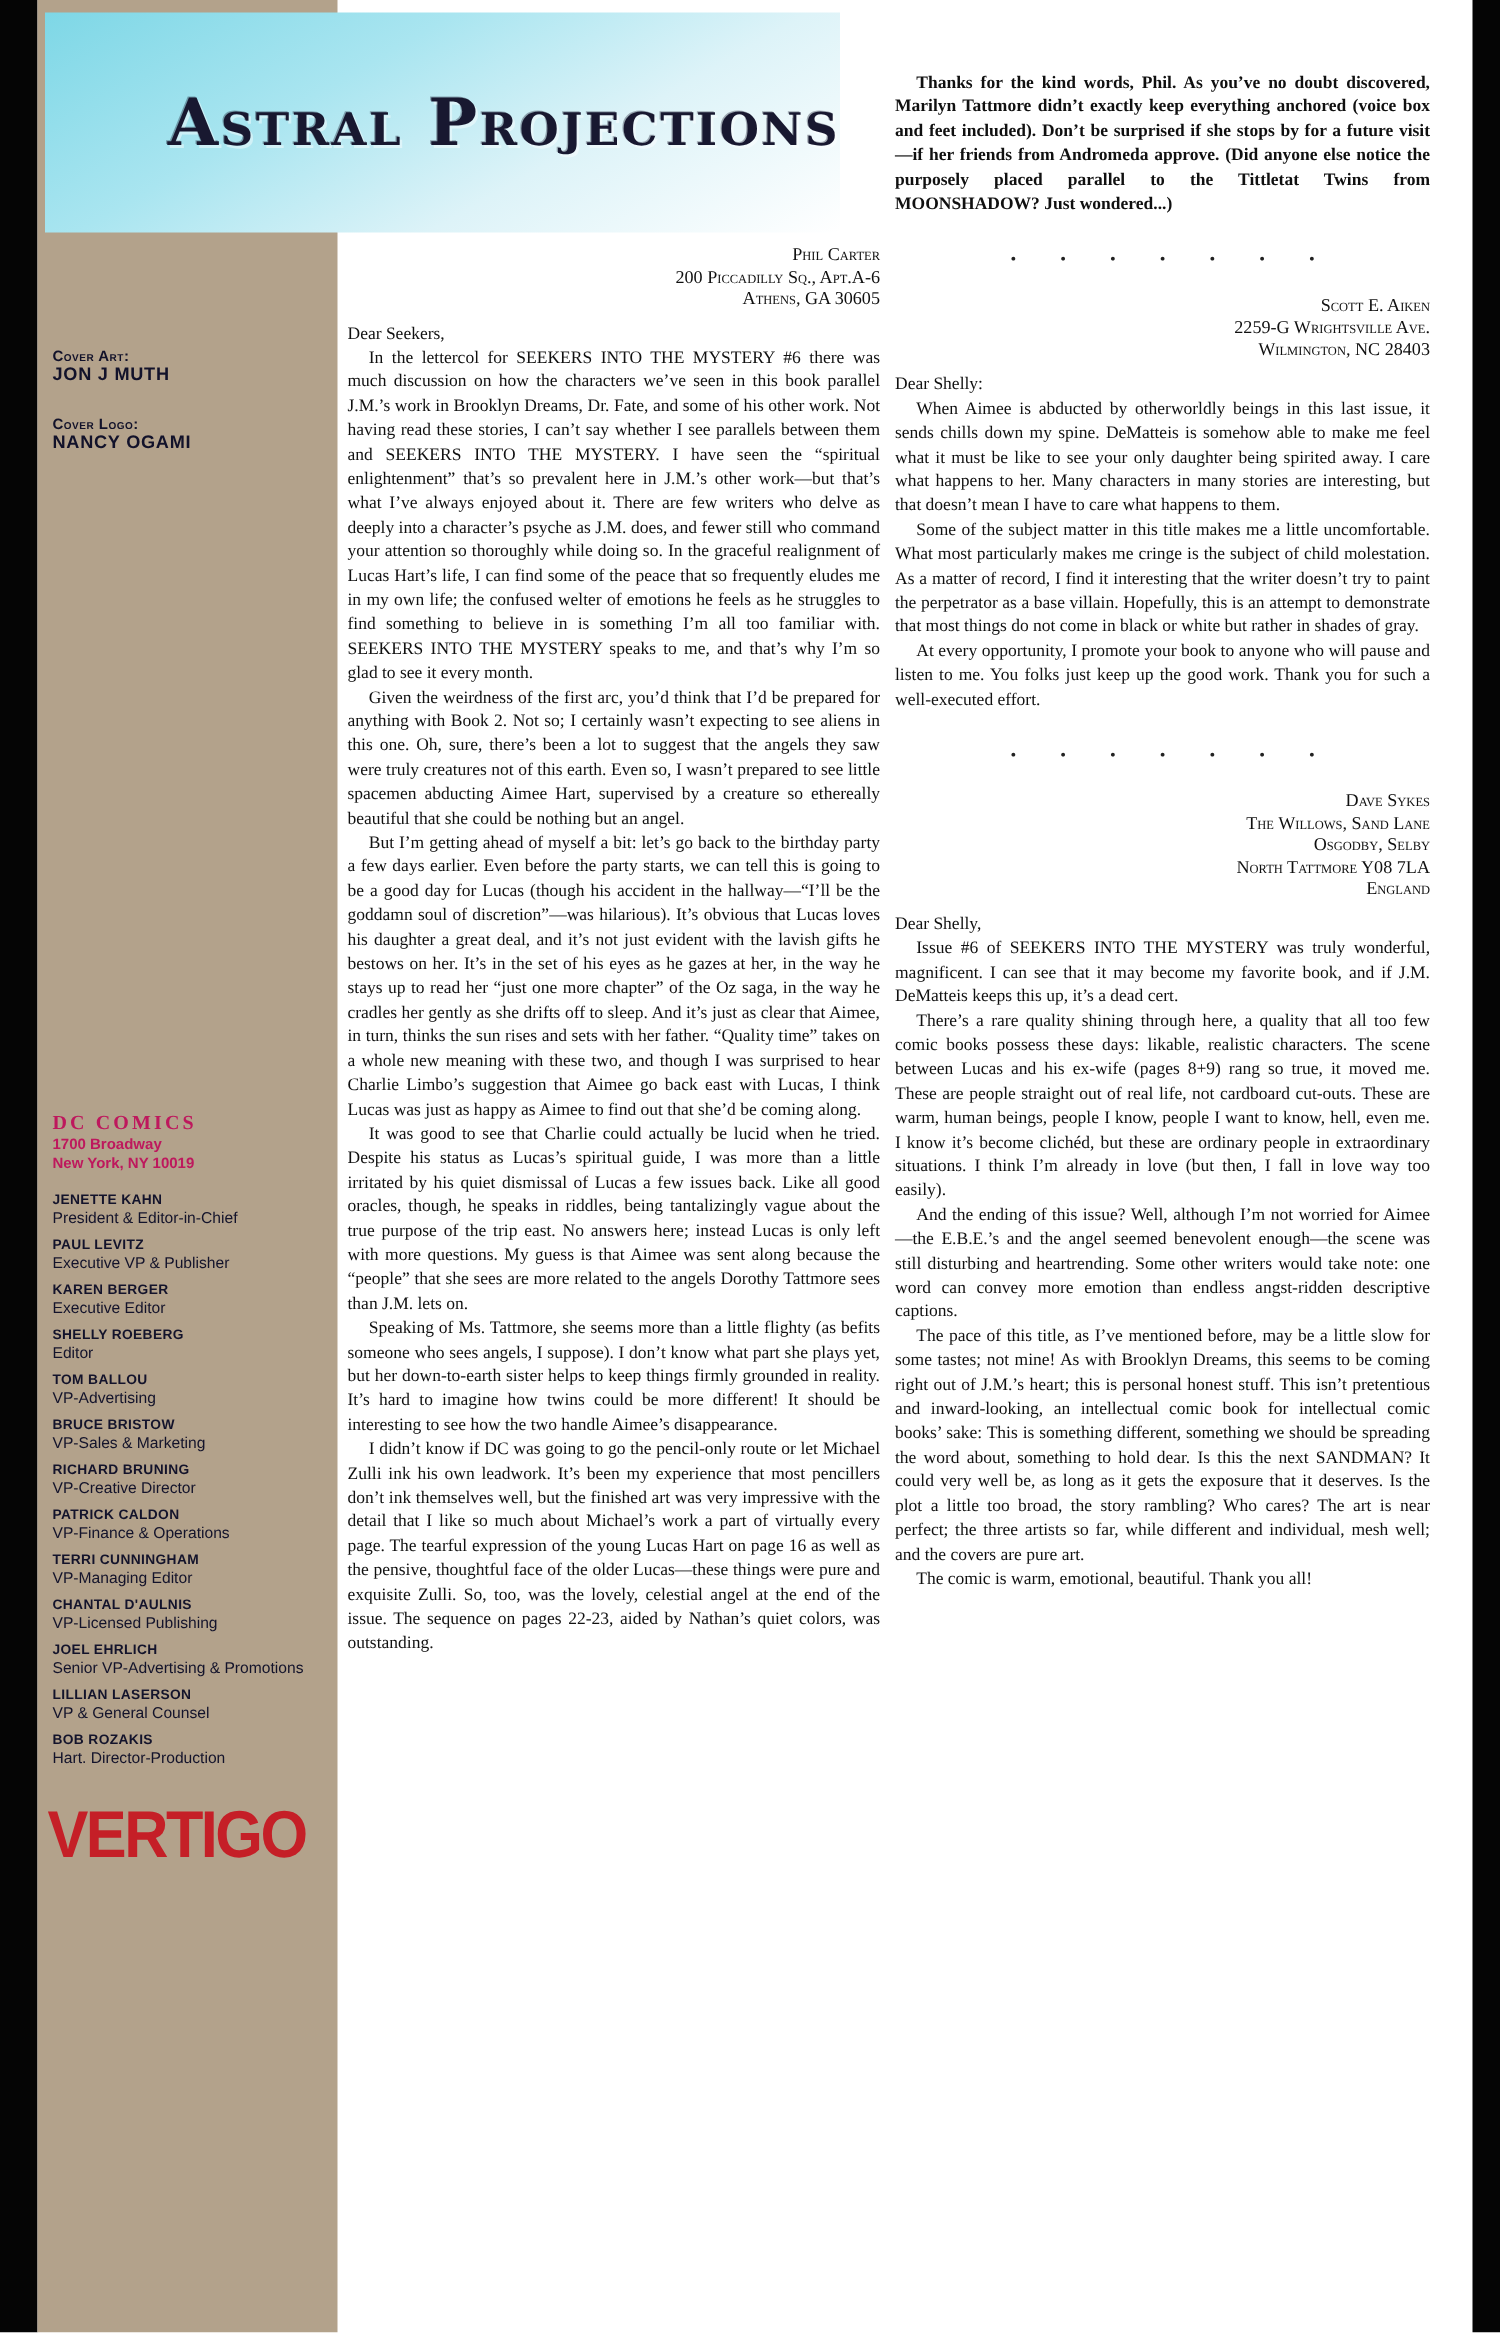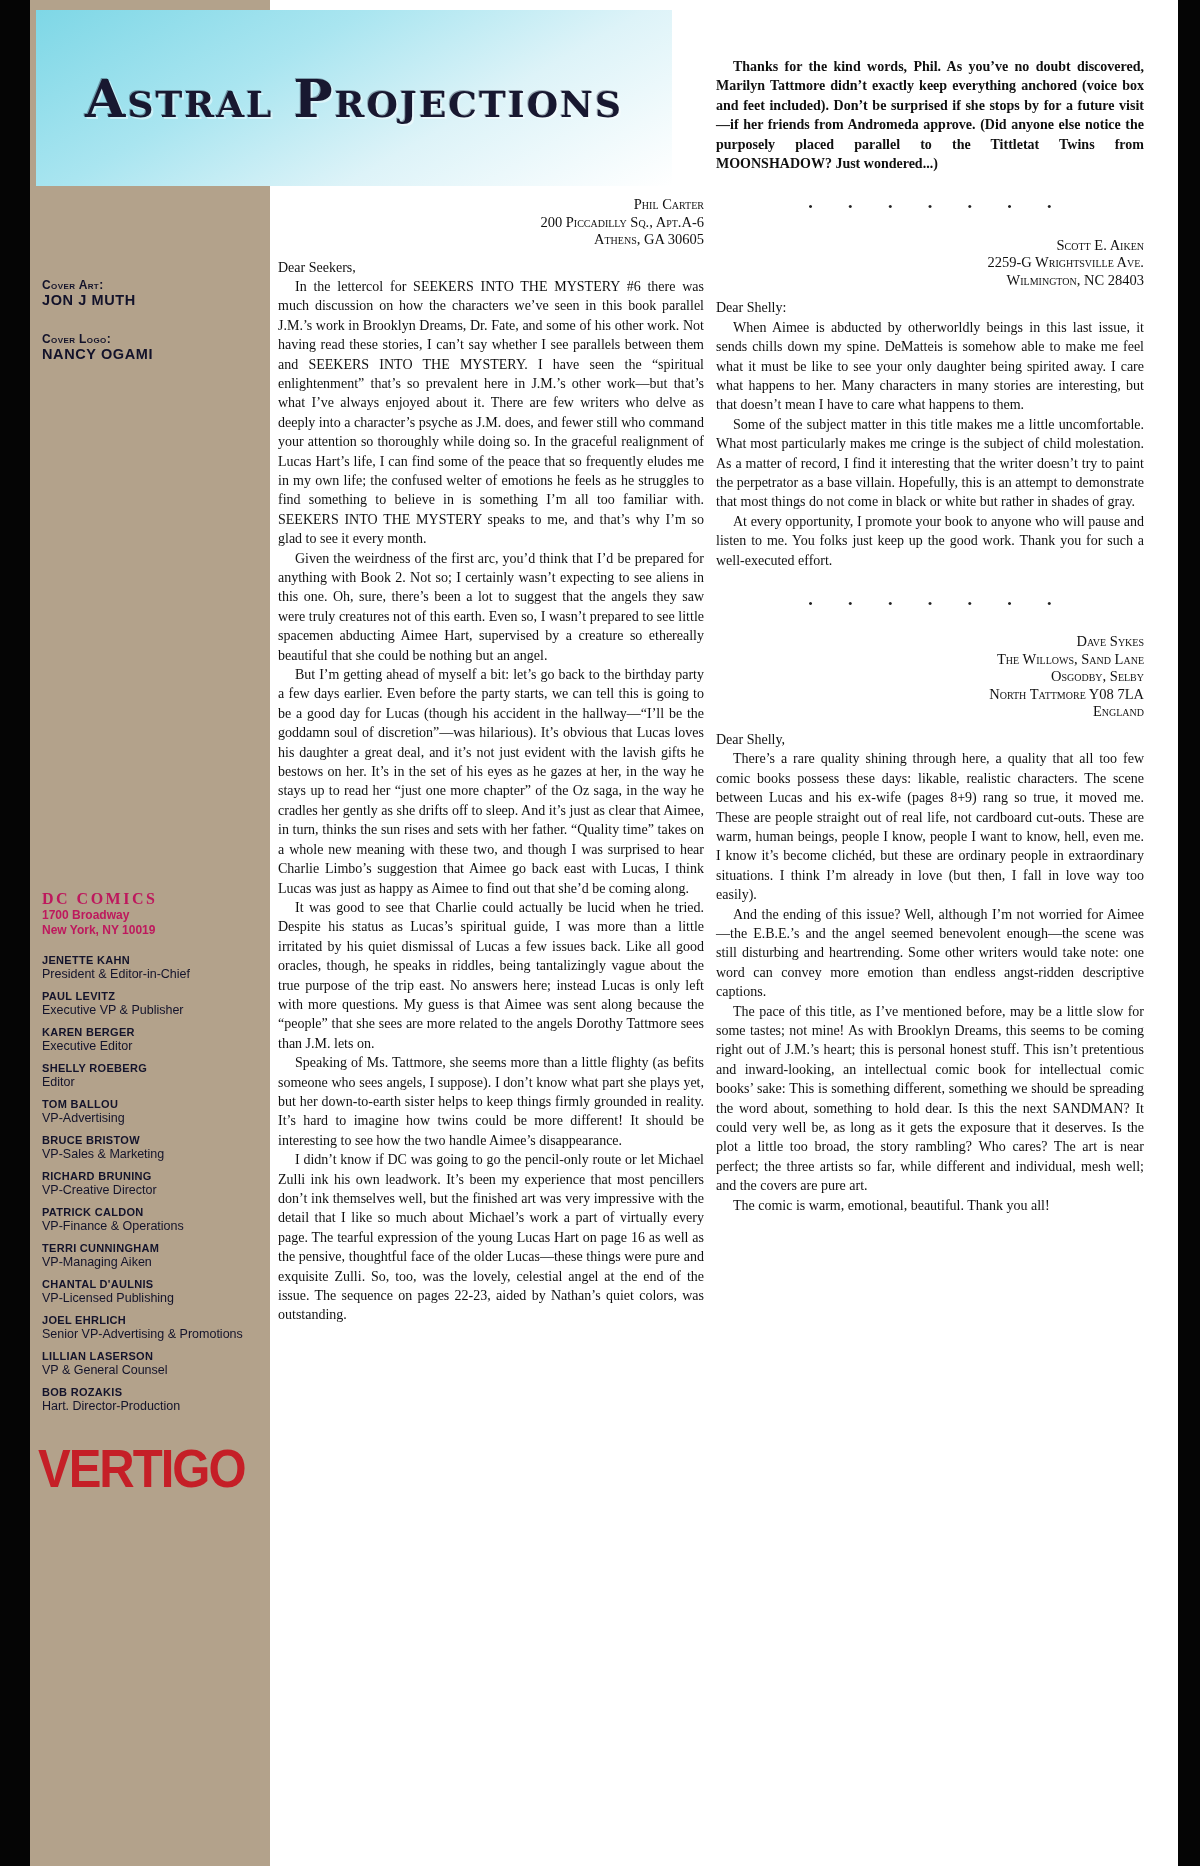--- a/index.html
+++ b/index.html
@@ -11,21 +11,21 @@
   }
   .edge { position:absolute; top:0; height:1866px; background:#050505; }
   .edge-left { left:0; width:30px; }
   .edge-right { right:0; width:22px; }
   .sidebar-bg { position:absolute; left:30px; top:0; width:240px; height:1866px; background:#b3a28b; }
 
   
   .masthead {
     position:absolute; left:36px; top:10px; width:636px; height:176px;
     background:linear-gradient(150deg,#7ed7e6 0%, #a9e5f0 35%, #ddf3f8 65%, #ffffff 100%);
-    display:flex; align-items:center; justify-content:center;
+    display:flex; align-items:center; justify-content:flex-end;
   }
   .masthead-title {
     font-family:"DejaVu Serif", serif;
     font-variant:small-caps; font-weight:bold;
     font-size:52px; letter-spacing:2px; white-space:nowrap;
     color:#181830;
     text-shadow:2px 2px 0 rgba(255,255,255,0.45), -1px -1px 0 rgba(20,20,40,0.35);
   }
 
   
@@ -116,21 +116,21 @@
   <div class="staff-entry">
       <div class="staff-name">RICHARD BRUNING</div>
       <div class="staff-title">VP-Creative Director</div>
     </div>
   <div class="staff-entry">
       <div class="staff-name">PATRICK CALDON</div>
       <div class="staff-title">VP-Finance &amp; Operations</div>
     </div>
   <div class="staff-entry">
       <div class="staff-name">TERRI CUNNINGHAM</div>
-      <div class="staff-title">VP-Managing Aiken</div>
+      <div class="staff-title">VP-Managing Editor</div>
     </div>
   <div class="staff-entry">
       <div class="staff-name">CHANTAL D'AULNIS</div>
       <div class="staff-title">VP-Licensed Publishing</div>
     </div>
   <div class="staff-entry">
       <div class="staff-name">JOEL EHRLICH</div>
       <div class="staff-title">Senior VP-Advertising &amp; Promotions</div>
     </div>
   <div class="staff-entry">
@@ -176,17 +176,18 @@
   <div class="dots">• • • • • • •</div>
 
   <div class="address">
     <div>Dave Sykes</div>
     <div>The Willows, Sand Lane</div>
     <div>Osgodby, Selby</div>
     <div>North Tattmore Y08 7LA</div>
     <div>England</div>
   </div>
   <div class="salutation">Dear Shelly,</div>
+  <p class="p">Issue #6 of SEEKERS INTO THE MYSTERY was truly wonderful, magnificent.  I can see that it may become my favorite book, and if J.M. DeMatteis keeps this up, it’s a dead cert.</p>
   <p class="p">There’s a rare quality shining through here, a quality that all too few comic books possess these days:  likable, realistic characters.  The scene between Lucas and his ex-wife (pages 8+9) rang so true, it moved me.  These are people straight out of real life, not cardboard cut-outs.  These are warm, human beings, people I know, people I want to know, hell, even me.  I know it’s become clichéd, but these are ordinary people in extraordinary situations.  I think I’m already in love (but then, I fall in love way too easily).</p>
   <p class="p">And the ending of this issue?  Well, although I’m not worried for Aimee—the E.B.E.’s and the angel seemed benevolent enough—the scene was still disturbing and heartrending.  Some other writers would take note:  one word can convey more emotion than endless angst-ridden descriptive captions.</p>
   <p class="p">The pace of this title, as I’ve mentioned before, may be a little slow for some tastes; not mine!  As with Brooklyn Dreams, this seems to be coming right out of J.M.’s heart; this is personal honest stuff.  This isn’t pretentious and inward-looking, an intellectual comic book for intellectual comic books’ sake:  This is something different, something we should be spreading the word about, something to hold dear.  Is this the next SANDMAN?  It could very well be, as long as it gets the exposure that it deserves.  Is the plot a little too broad, the story rambling?  Who cares?  The art is near perfect; the three artists so far, while different and individual, mesh well; and the covers are pure art.</p>
   <p class="p">The comic is warm, emotional, beautiful.  Thank you all!</p>
 </div>
 
 </body></html>

